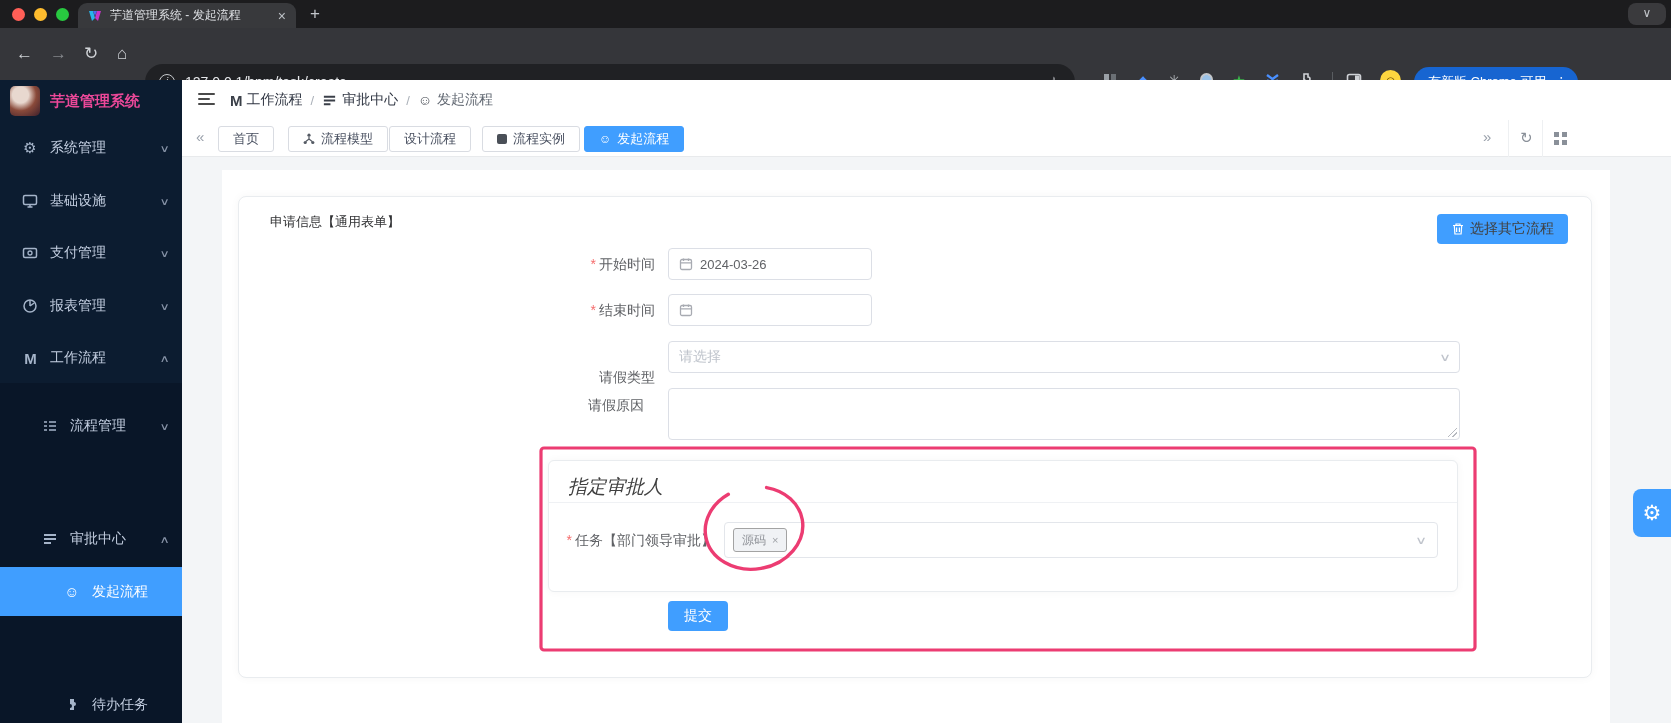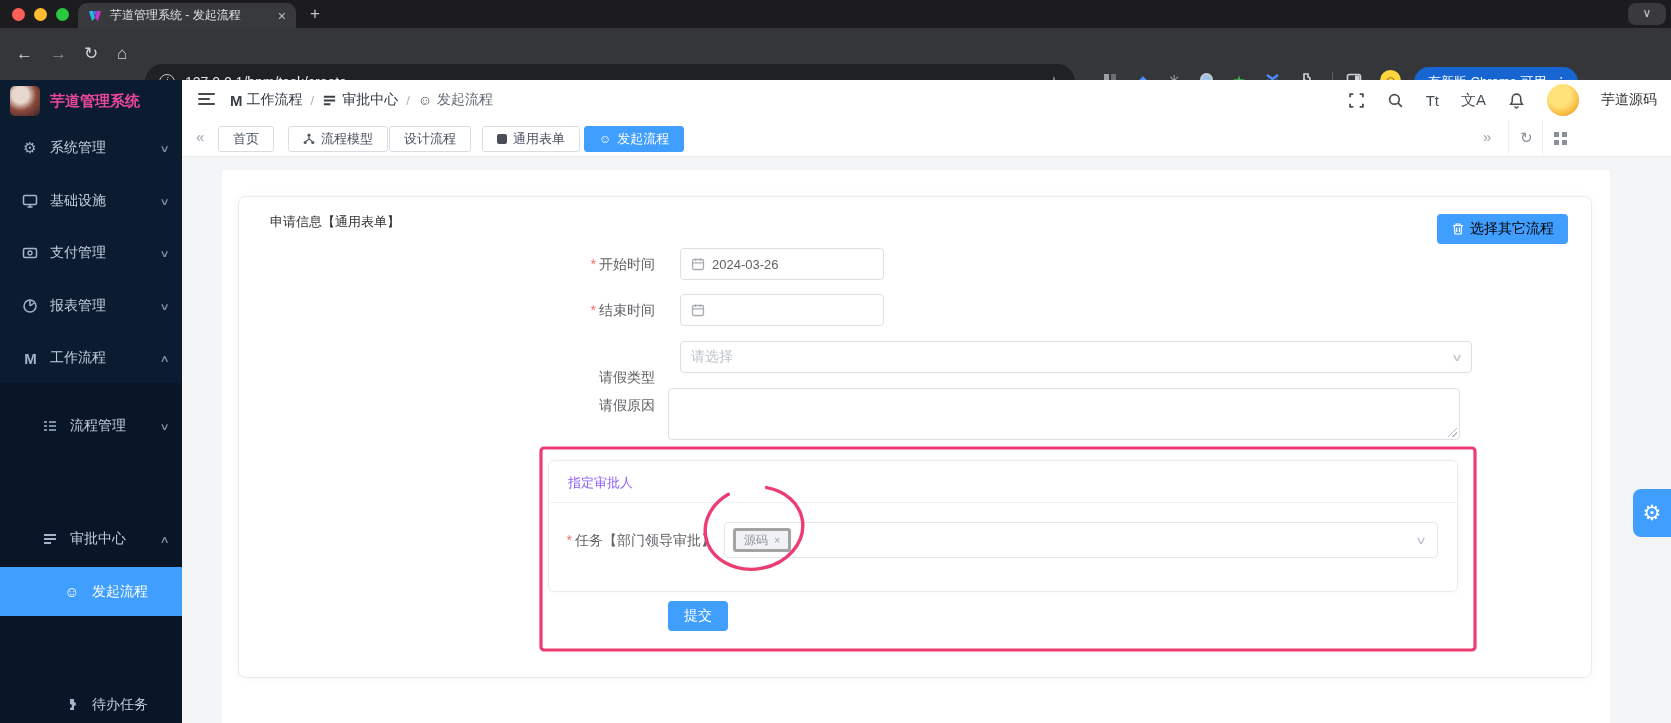--- a/index.html
+++ b/index.html
@@ -94,44 +94,44 @@
     background:conic-gradient(#8a9099 0 100%); 
     -webkit-mask:linear-gradient(90deg,#000 5px,transparent 5px,transparent 8px,#000 8px),linear-gradient(#000 5px,transparent 5px,transparent 8px,#000 8px);
     -webkit-mask-composite:source-in; mask-composite:intersect; }
 
   
   #panel { position:absolute; left:222px; top:170px; width:1388px; height:553px; background:#fff; }
   #card { position:absolute; left:238px; top:196px; width:1354px; height:482px; background:#fff;
     border:1px solid #e9ecef; border-radius:8px; box-shadow:0 0 10px rgba(0,0,0,0.04); }
   #form-title { position:absolute; left:270px; top:213px; font-size:13px; color:#303133; }
   #choose-other { position:absolute; left:1437px; top:214px; height:30px; background:#409eff; border:none;
-    border-radius:4px; color:#000000; font-size:14px; display:flex; align-items:center; gap:5px; padding:0 14px; }
+    border-radius:4px; color:#404040; font-size:14px; display:flex; align-items:center; gap:5px; padding:0 14px; }
   #choose-other svg { width:14px; height:14px; }
   .flabel { position:absolute; font-size:14px; color:#606266; text-align:right; width:140px; }
   .req { color:#f56c6c; margin-right:3px; }
   .finput { position:absolute; left:668px; height:32px; border:1px solid #dcdfe6; border-radius:4px; background:#fff;
-    display:flex; align-items:center; padding:0 10px; gap:7px; font-size:13px; color:#606266;margin-left:12px; }
+    display:flex; align-items:center; padding:0 10px; gap:7px; font-size:13px; color:#606266; }
   .cal-ic { color:#a8abb2; display:flex; }
   .cal-ic svg { width:14px; height:14px; }
   .placeholder { color:#bfc4cc; font-size:14px; }
   .sel-chev { margin-left:auto; color:#c0c4cc; font-size:11px; transform:scaleX(1.5); }
   #leave-reason { position:absolute; left:668px; top:388px; width:792px; height:52px; border:1px solid #dcdfe6;
     border-radius:4px; background:#fff; }
   .resize-grip { position:absolute; right:2px; bottom:2px; width:9px; height:9px;
     background:linear-gradient(135deg,transparent 0 45%,#b7bac0 45% 55%,transparent 55% 72%,#b7bac0 72% 82%,transparent 82%); }
 
   
   #approver-card { position:absolute; left:548px; top:460px; width:910px; height:132px; background:#fff;
     border:1px solid #e9ecef; border-radius:6px; box-shadow:0 0 8px rgba(0,0,0,0.04); }
-  #approver-title { position:absolute; left:568px; top:474px; font-size:13px; color:#8b5cf6; }
+  #approver-title { position:absolute; left:568px; top:474px; font-size:19px; color:#404040;font-style:italic; }
   #approver-divider { position:absolute; left:549px; top:502px; width:908px; height:1px; background:#eff1f4; }
   #task-label { position:absolute; left:555px; top:532px; width:160px; text-align:right; font-size:14px; color:#606266; }
   #task-select { position:absolute; left:724px; top:522px; width:714px; height:36px; border:1px solid #e3e6eb;
     border-radius:4px; background:#fff; display:flex; align-items:center; padding:0 12px 0 8px; }
-  .tag { background:#f0f2f5; border:3px solid #a3a3a3; border-radius:3px; height:24px; display:flex;
+  .tag { background:#f0f2f5; border:1px solid #a3a3a3; border-radius:3px; height:24px; display:flex;
     align-items:center; gap:6px; padding:0 8px; font-size:12px; color:#909399; }
   .tag .x { color:#a0a3a8; font-size:11px; }
   #submit-btn { position:absolute; left:668px; top:601px; height:30px; background:#409eff; border:none;
     border-radius:4px; color:#fff; font-size:14px; padding:0 16px; }
 
   
   #annot { position:absolute; left:530px; top:440px; width:960px; height:232px; pointer-events:none; }
 
   
   #gear-btn { position:absolute; left:1633px; top:489px; width:38px; height:48px; background:#409eff;
@@ -303,43 +303,20 @@
           </svg>
       </span>
       <span>审批中心</span>
     </span>
     <span class="bc-sep">/</span>
     <span class="bc-seg last">
       <span class="bc-ic">☺</span>
       <span>发起流程</span>
     </span>
   </div>
-  <div id="hdr-right">
-    <span class="hic">
-      <svg viewBox="0 0 16 16">
-          <path d="M2 5V2h3M11 2h3v3M14 11v3h-3M5 14H2v-3" fill="none" stroke="#4a4f57" stroke-width="1.7"></path>
-        </svg>
-    </span>
-    <span class="hic">
-      <svg viewBox="0 0 16 16">
-          <circle cx="7" cy="7" r="4.5" fill="none" stroke="#4a4f57" stroke-width="1.6"></circle>
-          <path d="M10.5 10.5L14 14" stroke="#4a4f57" stroke-width="1.6"></path>
-        </svg>
-    </span>
-    <span class="hic">Tt</span>
-    <span class="hic">文A</span>
-    <span class="hic">
-      <svg viewBox="0 0 16 16">
-          <path d="M8 2a4 4 0 0 1 4 4v3l1.5 2.5h-11L4 9V6a4 4 0 0 1 4-4z" fill="none" stroke="#4a4f57" stroke-width="1.5"></path>
-          <path d="M6.5 13.5a1.5 1.5 0 0 0 3 0" fill="none" stroke="#4a4f57" stroke-width="1.4"></path>
-        </svg>
-    </span>
-    <span id="user-avatar"></span>
-    <span id="user-name">芋道源码</span>
-  </div>
 </div>
 
 <div id="tabbar">
   <span class="tchev" style="left:14px">«</span>
   <div class="ptab" style="left:36px">
     <span>首页</span>
   </div>
   <div class="ptab" style="left:106px">
     <span class="ti">
       <svg viewBox="0 0 12 12">
@@ -349,21 +326,21 @@
           <path d="M6 3.8v2.2M6 6L2.8 8.4M6 6l3.2 2.4" stroke="currentColor" stroke-width="1.2" fill="none"></path>
         </svg>
     </span>
     <span>流程模型</span>
   </div>
   <div class="ptab" style="left:207px">
     <span>设计流程</span>
   </div>
   <div class="ptab" style="left:300px">
     <span class="sqi"></span>
-    <span>通用表单</span>
+    <span>流程实例</span>
   </div>
   <div class="ptab active" style="left:402px">
     <span class="ti">☺</span>
     <span>发起流程</span>
   </div>
   <span class="tchev" style="left:1301px">»</span>
   <span class="tb-sep" style="left:1326px"></span>
   <span class="tb-ic" style="left:1338px">↻</span>
   <span class="tb-sep" style="left:1360px"></span>
   <span class="gridic" style="left:1372px"></span>
@@ -406,21 +383,21 @@
 </div>
 
 <div class="flabel" style="left:515px;top:369px">
   <span>请假类型</span>
 </div>
 <div class="finput" style="top:341px;width:792px">
   <span class="placeholder">请选择</span>
   <span class="sel-chev">∨</span>
 </div>
 
-<div class="flabel" style="left:515px;top:397px">
+<div class="flabel" style="left:504px;top:397px">
   <span>请假原因</span>
 </div>
 <div id="leave-reason">
   <span class="resize-grip"></span>
 </div>
 
 <div id="approver-card"></div>
 <div id="approver-title">指定审批人</div>
 <div id="approver-divider"></div>
 <div id="task-label">

